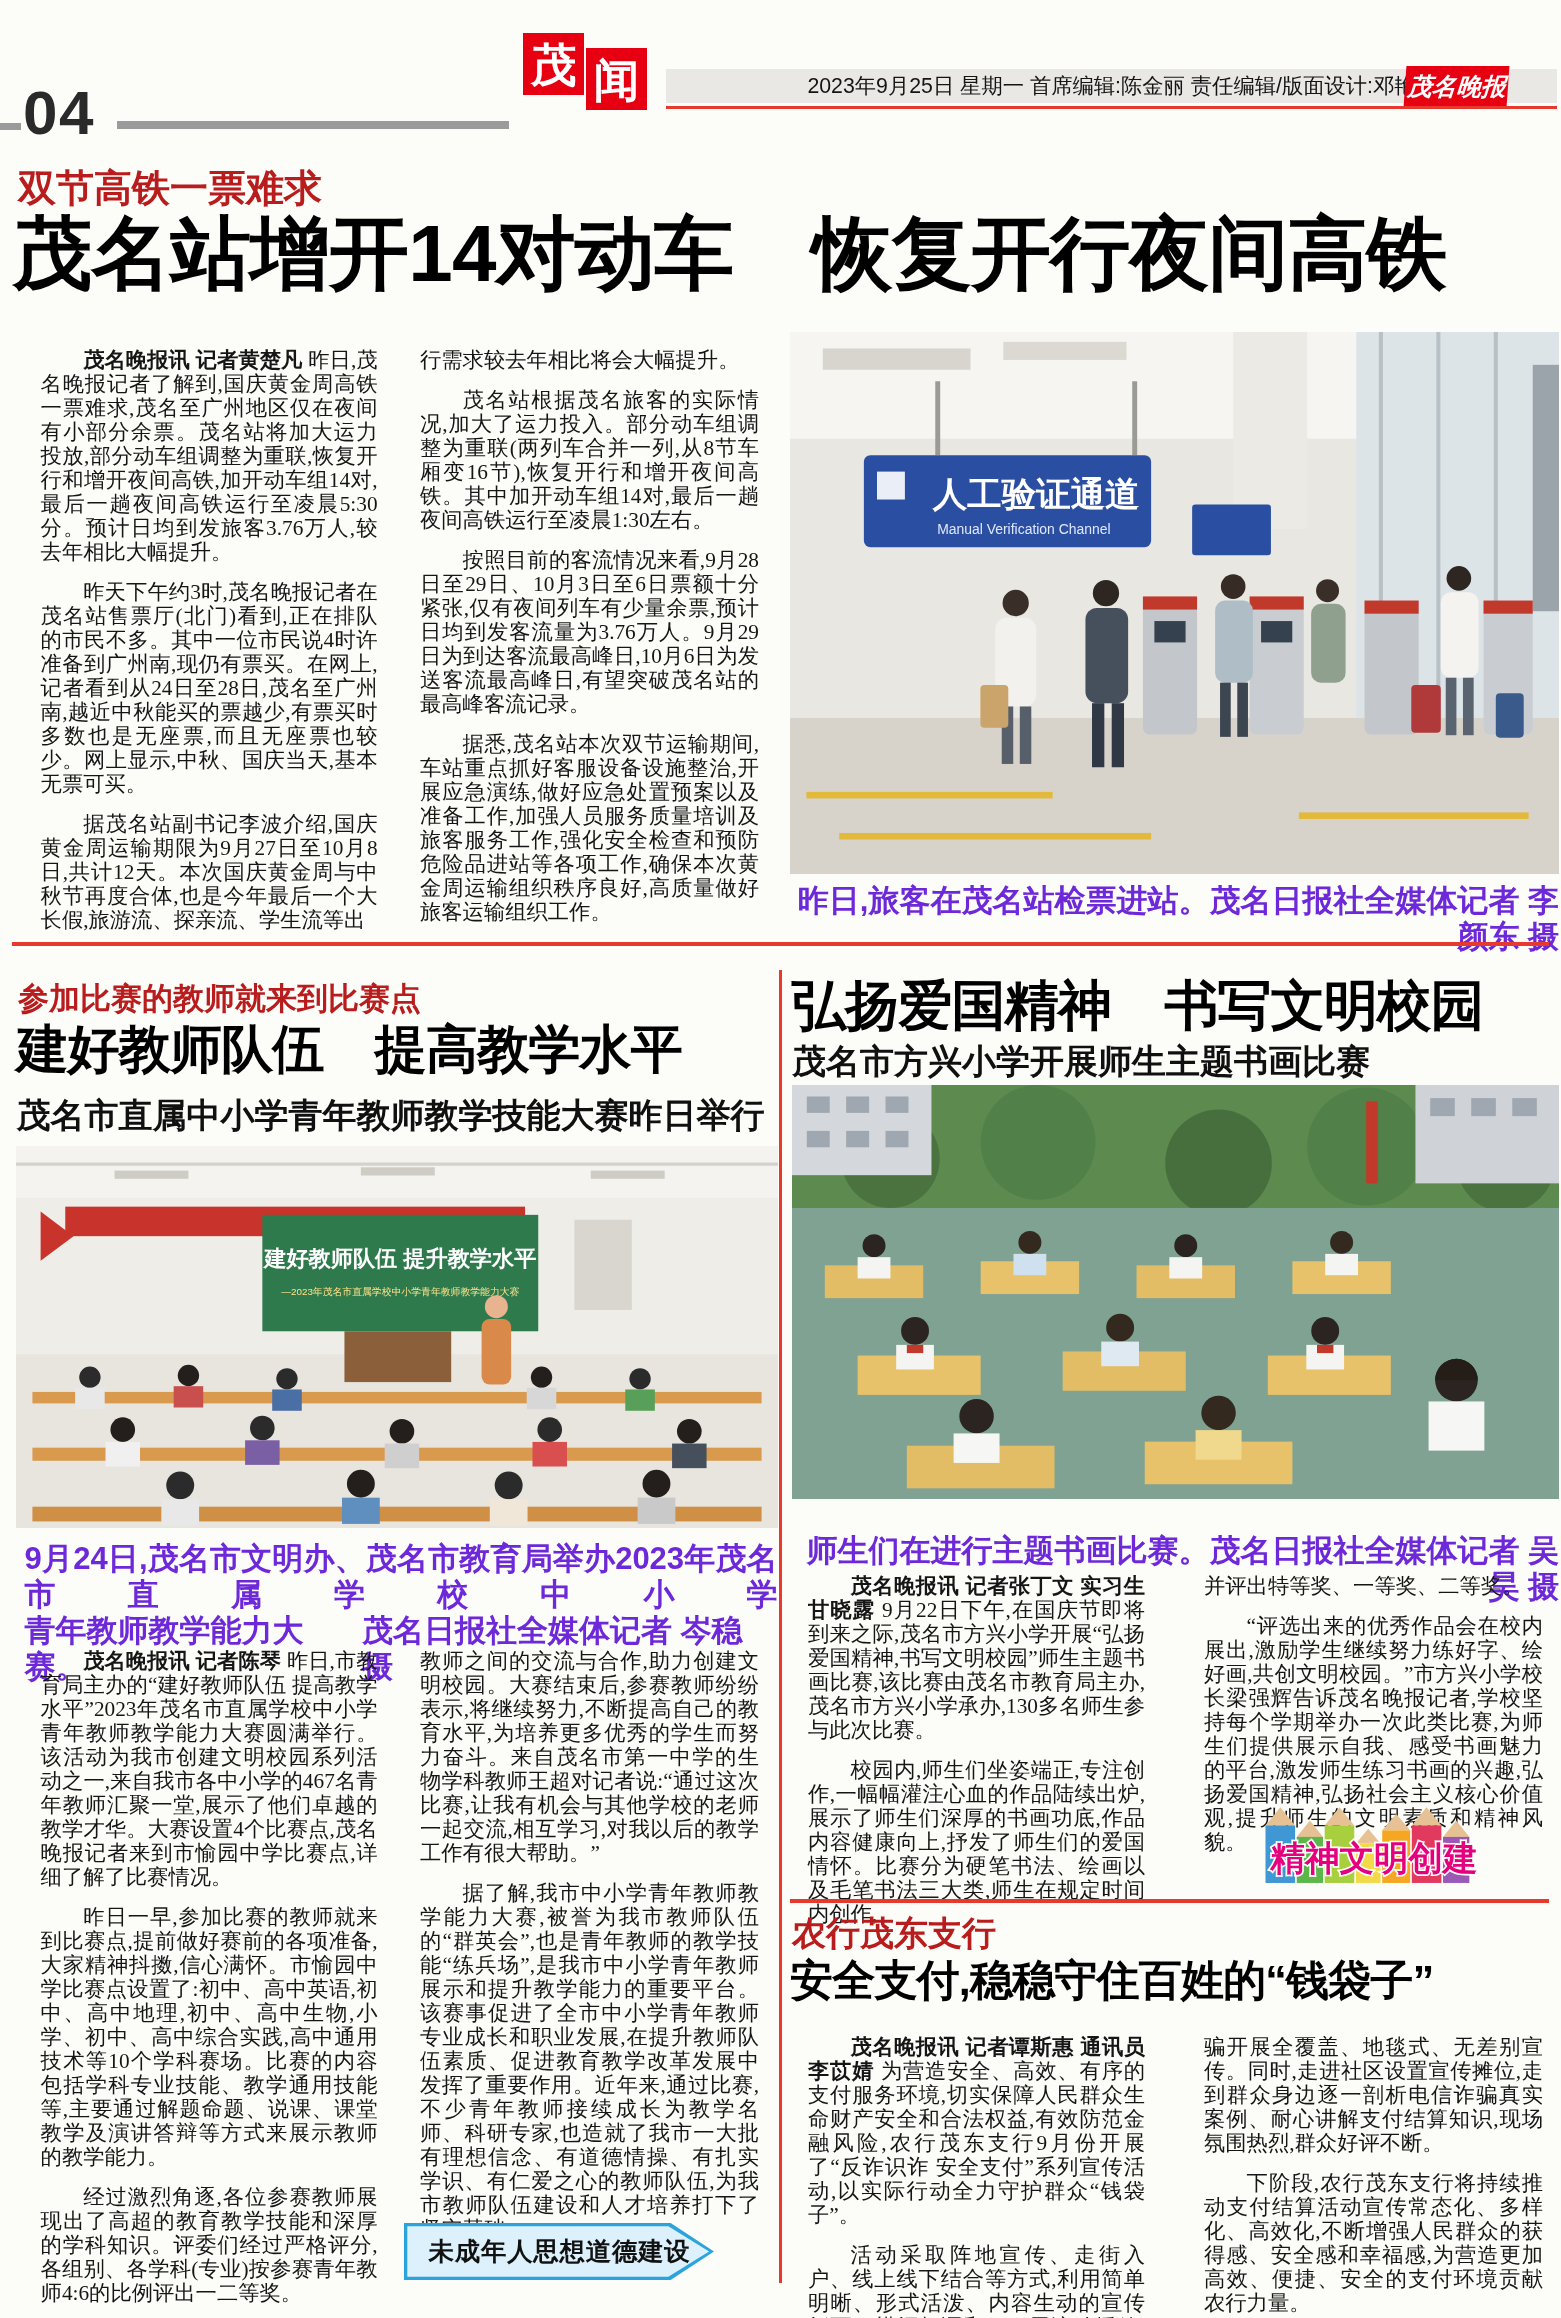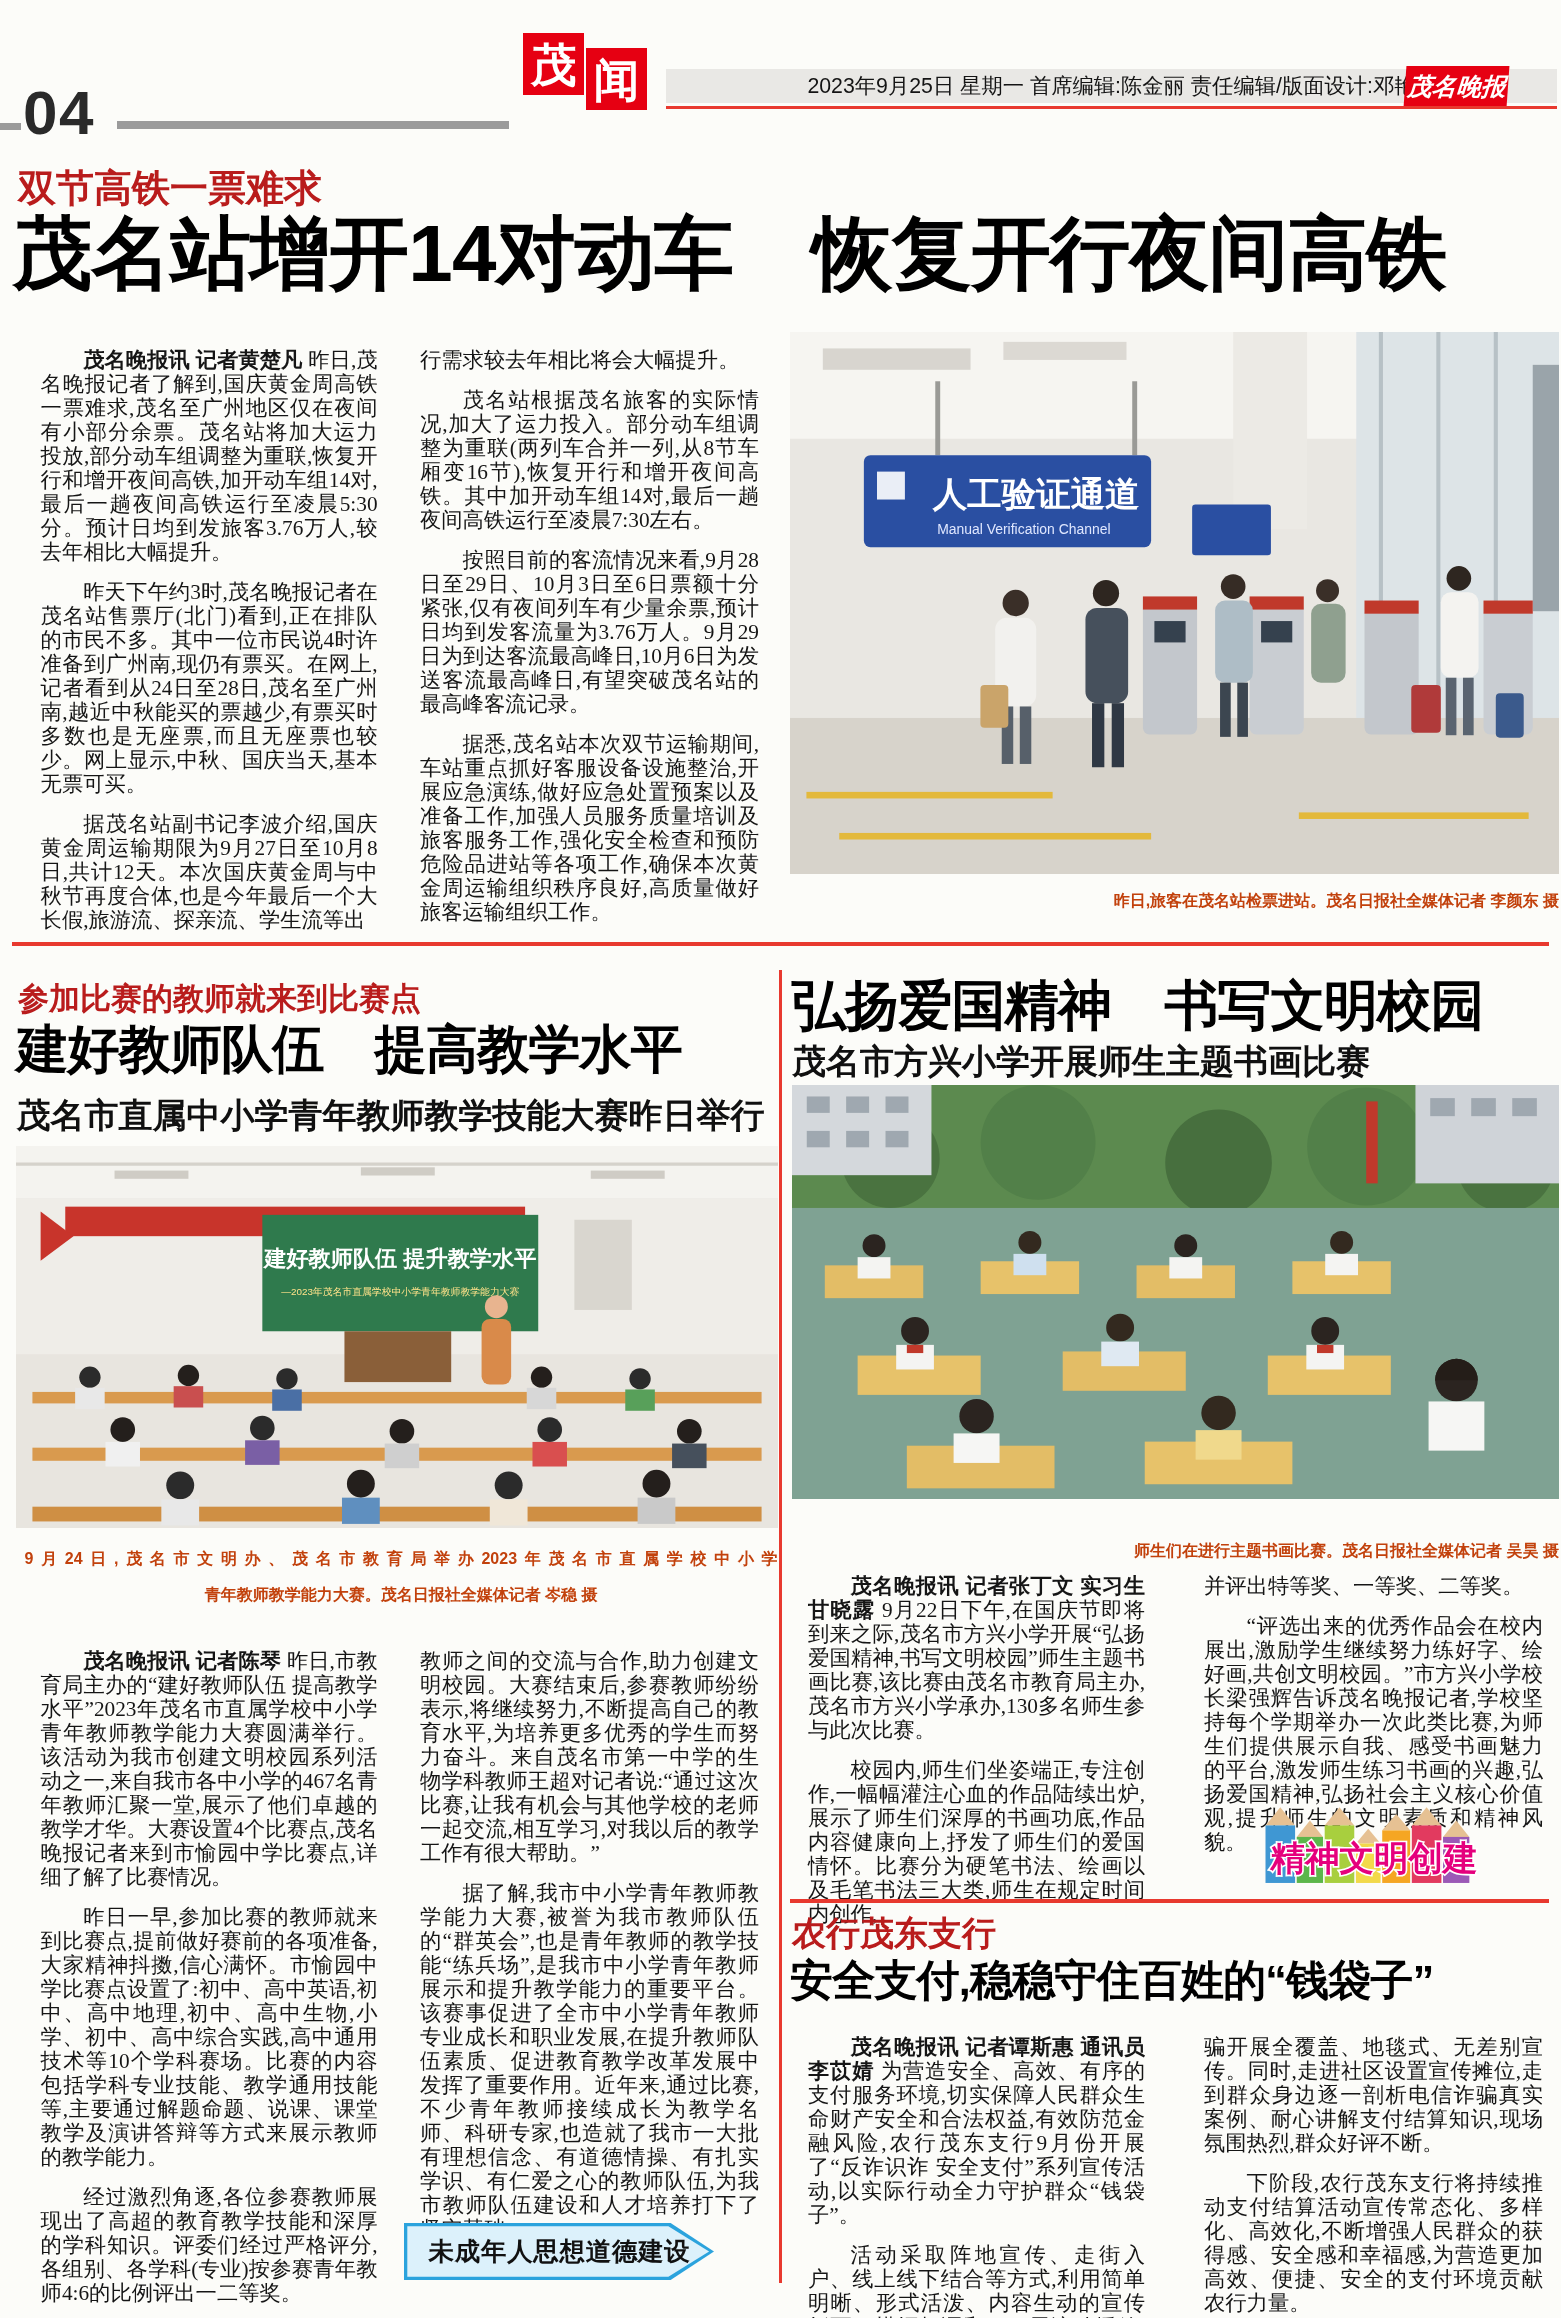--- a/index.html
+++ b/index.html
@@ -7,21 +7,21 @@
         font-family:"Liberation Sans","DejaVu Sans",sans-serif;}
   .abs{position:absolute;}
   .jt{font-family:"Liberation Serif","DejaVu Serif",serif;text-align:justify;word-break:break-all;color:#151515;
       font-size:21.3px;line-height:24px;}
   .jt p{margin:16px;text-indent:2em;}
   .jt p.cont{text-indent:0;}
   .lead-b{font-weight:700;font-family:"Liberation Sans","DejaVu Sans",sans-serif;}
   .hl{font-weight:900;color:#000;white-space:nowrap;letter-spacing:-0.8px;}
   .kicker{font-weight:800;color:#b91c1c;white-space:nowrap;}
   .subhead{font-weight:600;color:#101010;white-space:nowrap;}
-  .cap{font-weight:700;color:#c2410c;font-size:16px;line-height:36px;}
+  .cap{font-weight:700;color:#6d28d9;font-size:31px;line-height:36px;}
   .redline{background:#e8392f;}
   .grayrule{background:#9b9b9b;}
   .redbox{background:#e60012;color:#fff;text-align:center;font-weight:900;}
   .date-strip{background:#e9e8e5;color:#141414;text-align:center;font-size:21.3px;line-height:34px;font-weight:500;}
   .logo-box{background:#e60012;color:#fff;text-align:center;font-weight:900;font-style:italic;
             font-family:"Liberation Serif","DejaVu Serif",serif;font-size:24.6px;line-height:41px;transform:skewX(-4deg);}
   .pgnum{font-weight:900;color:#2a2a2a;font-size:62px;line-height:62px;letter-spacing:1.6px;}
   .cap2row{display:flex;justify-content:center;}
   .capjust{text-align:justify;text-align-last:justify;}
   .arrow-outer{background:#2ba3dd;clip-path:polygon(0 0,86% 0,100% 50%,86% 100%,0 100%);}
@@ -50,21 +50,21 @@
   <div class="abs kicker" style="left:18px;top:163px;font-size:38px;">双节高铁一票难求</div>
   <div class="abs hl" style="left:12.3px;top:208px;width:1545px;font-size:80px;line-height:92px;">茂名站增开14对动车　恢复开行夜间高铁</div>
 
   <div class="abs jt" style="left:24.6px;top:332px;width:369px;">
     <p><b class="lead-b">茂名晚报讯 记者黄楚凡 </b><span>昨日,茂名晚报记者了解到,国庆黄金周高铁一票难求,茂名至广州地区仅在夜间有小部分余票。茂名站将加大运力投放,部分动车组调整为重联,恢复开行和增开夜间高铁,加开动车组14对,最后一趟夜间高铁运行至凌晨5:30分。预计日均到发旅客3.76万人,较去年相比大幅提升。</span></p>
     <p>昨天下午约3时,茂名晚报记者在茂名站售票厅(北门)看到,正在排队的市民不多。其中一位市民说4时许准备到广州南,现仍有票买。在网上,记者看到从24日至28日,茂名至广州南,越近中秋能买的票越少,有票买时多数也是无座票,而且无座票也较少。网上显示,中秋、国庆当天,基本无票可买。</p>
     <p>据茂名站副书记李波介绍,国庆黄金周运输期限为9月27日至10月8日,共计12天。本次国庆黄金周与中秋节再度合体,也是今年最后一个大长假,旅游流、探亲流、学生流等出</p>
   </div>
   <div class="abs jt" style="left:404px;top:332px;width:371px;">
     <p class="cont">行需求较去年相比将会大幅提升。</p>
-    <p>茂名站根据茂名旅客的实际情况,加大了运力投入。部分动车组调整为重联(两列车合并一列,从8节车厢变16节),恢复开行和增开夜间高铁。其中加开动车组14对,最后一趟夜间高铁运行至凌晨7:30左右。</p>
+    <p>茂名站根据茂名旅客的实际情况,加大了运力投入。部分动车组调整为重联(两列车合并一列,从8节车厢变16节),恢复开行和增开夜间高铁。其中加开动车组14对,最后一趟夜间高铁运行至凌晨1:30左右。</p>
     <p>按照目前的客流情况来看,9月28日至29日、10月3日至6日票额十分紧张,仅有夜间列车有少量余票,预计日均到发客流量为3.76万人。9月29日为到达客流最高峰日,10月6日为发送客流最高峰日,有望突破茂名站的最高峰客流记录。</p>
     <p>据悉,茂名站本次双节运输期间,车站重点抓好客服设备设施整治,开展应急演练,做好应急处置预案以及准备工作,加强人员服务质量培训及旅客服务工作,强化安全检查和预防危险品进站等各项工作,确保本次黄金周运输组织秩序良好,高质量做好旅客运输组织工作。</p>
   </div>
 
   <div class="abs" style="left:790px;top:332px;width:769px;height:542px;">
     <svg width="769" height="542" viewBox="0 0 937 660" preserveAspectRatio="none">
       <rect x="0" y="0" width="937" height="660" fill="#e9e7e2"></rect>
       <rect x="0" y="0" width="937" height="130" fill="#f6f5f1"></rect>
       <rect x="40" y="20" width="180" height="26" fill="#d8d5cf"></rect>
         <rect x="260" y="12" width="150" height="22" fill="#dcd9d3"></rect>

